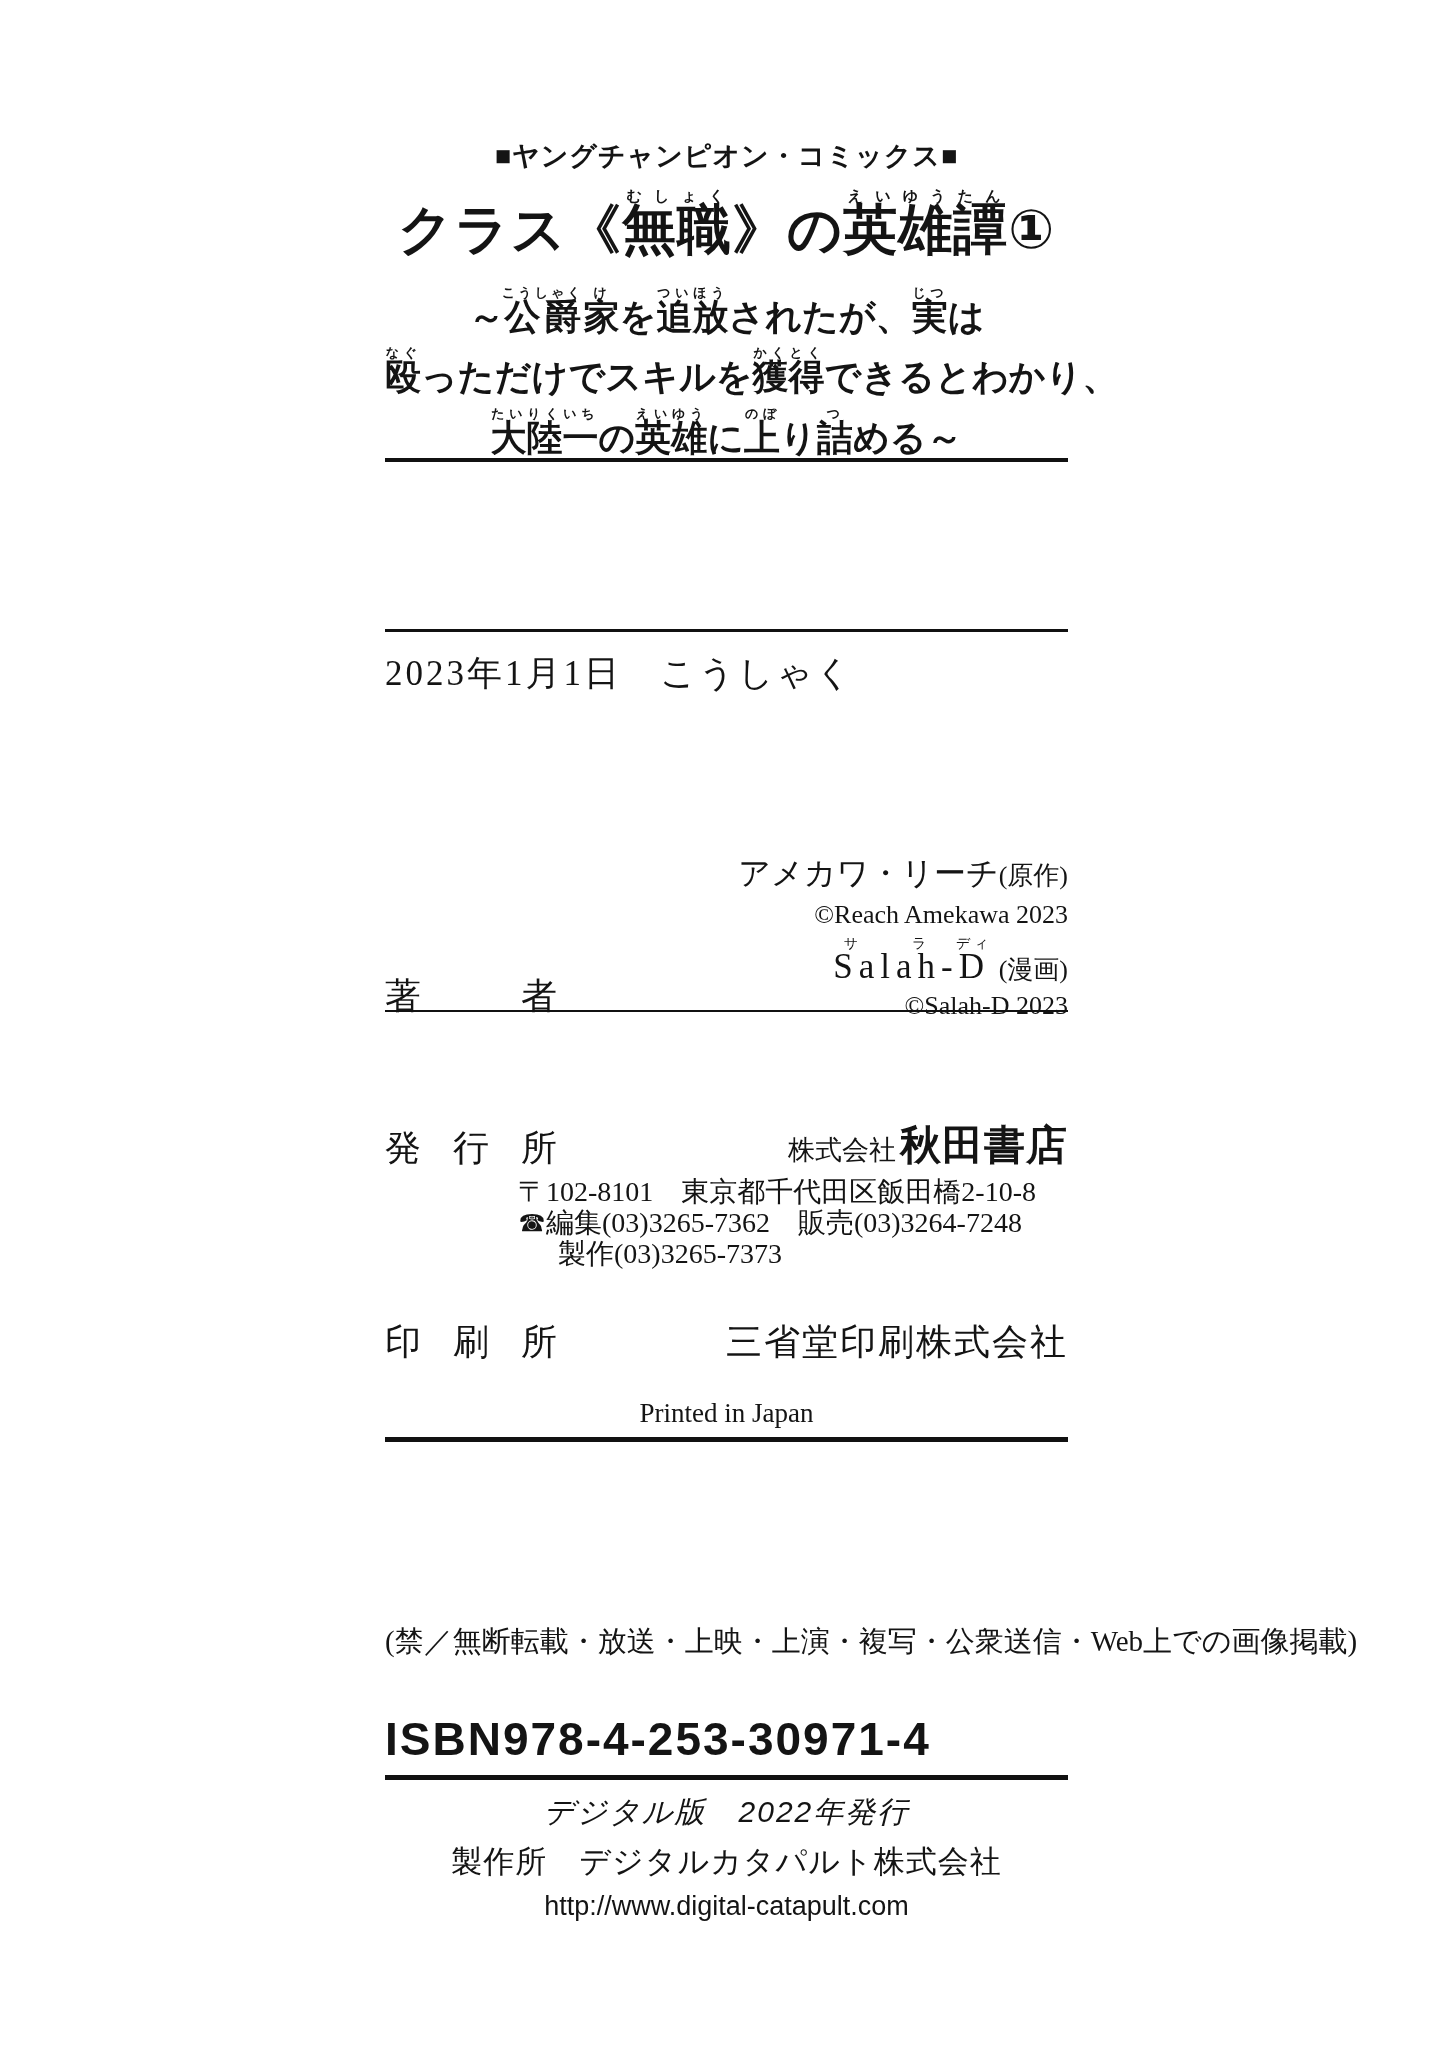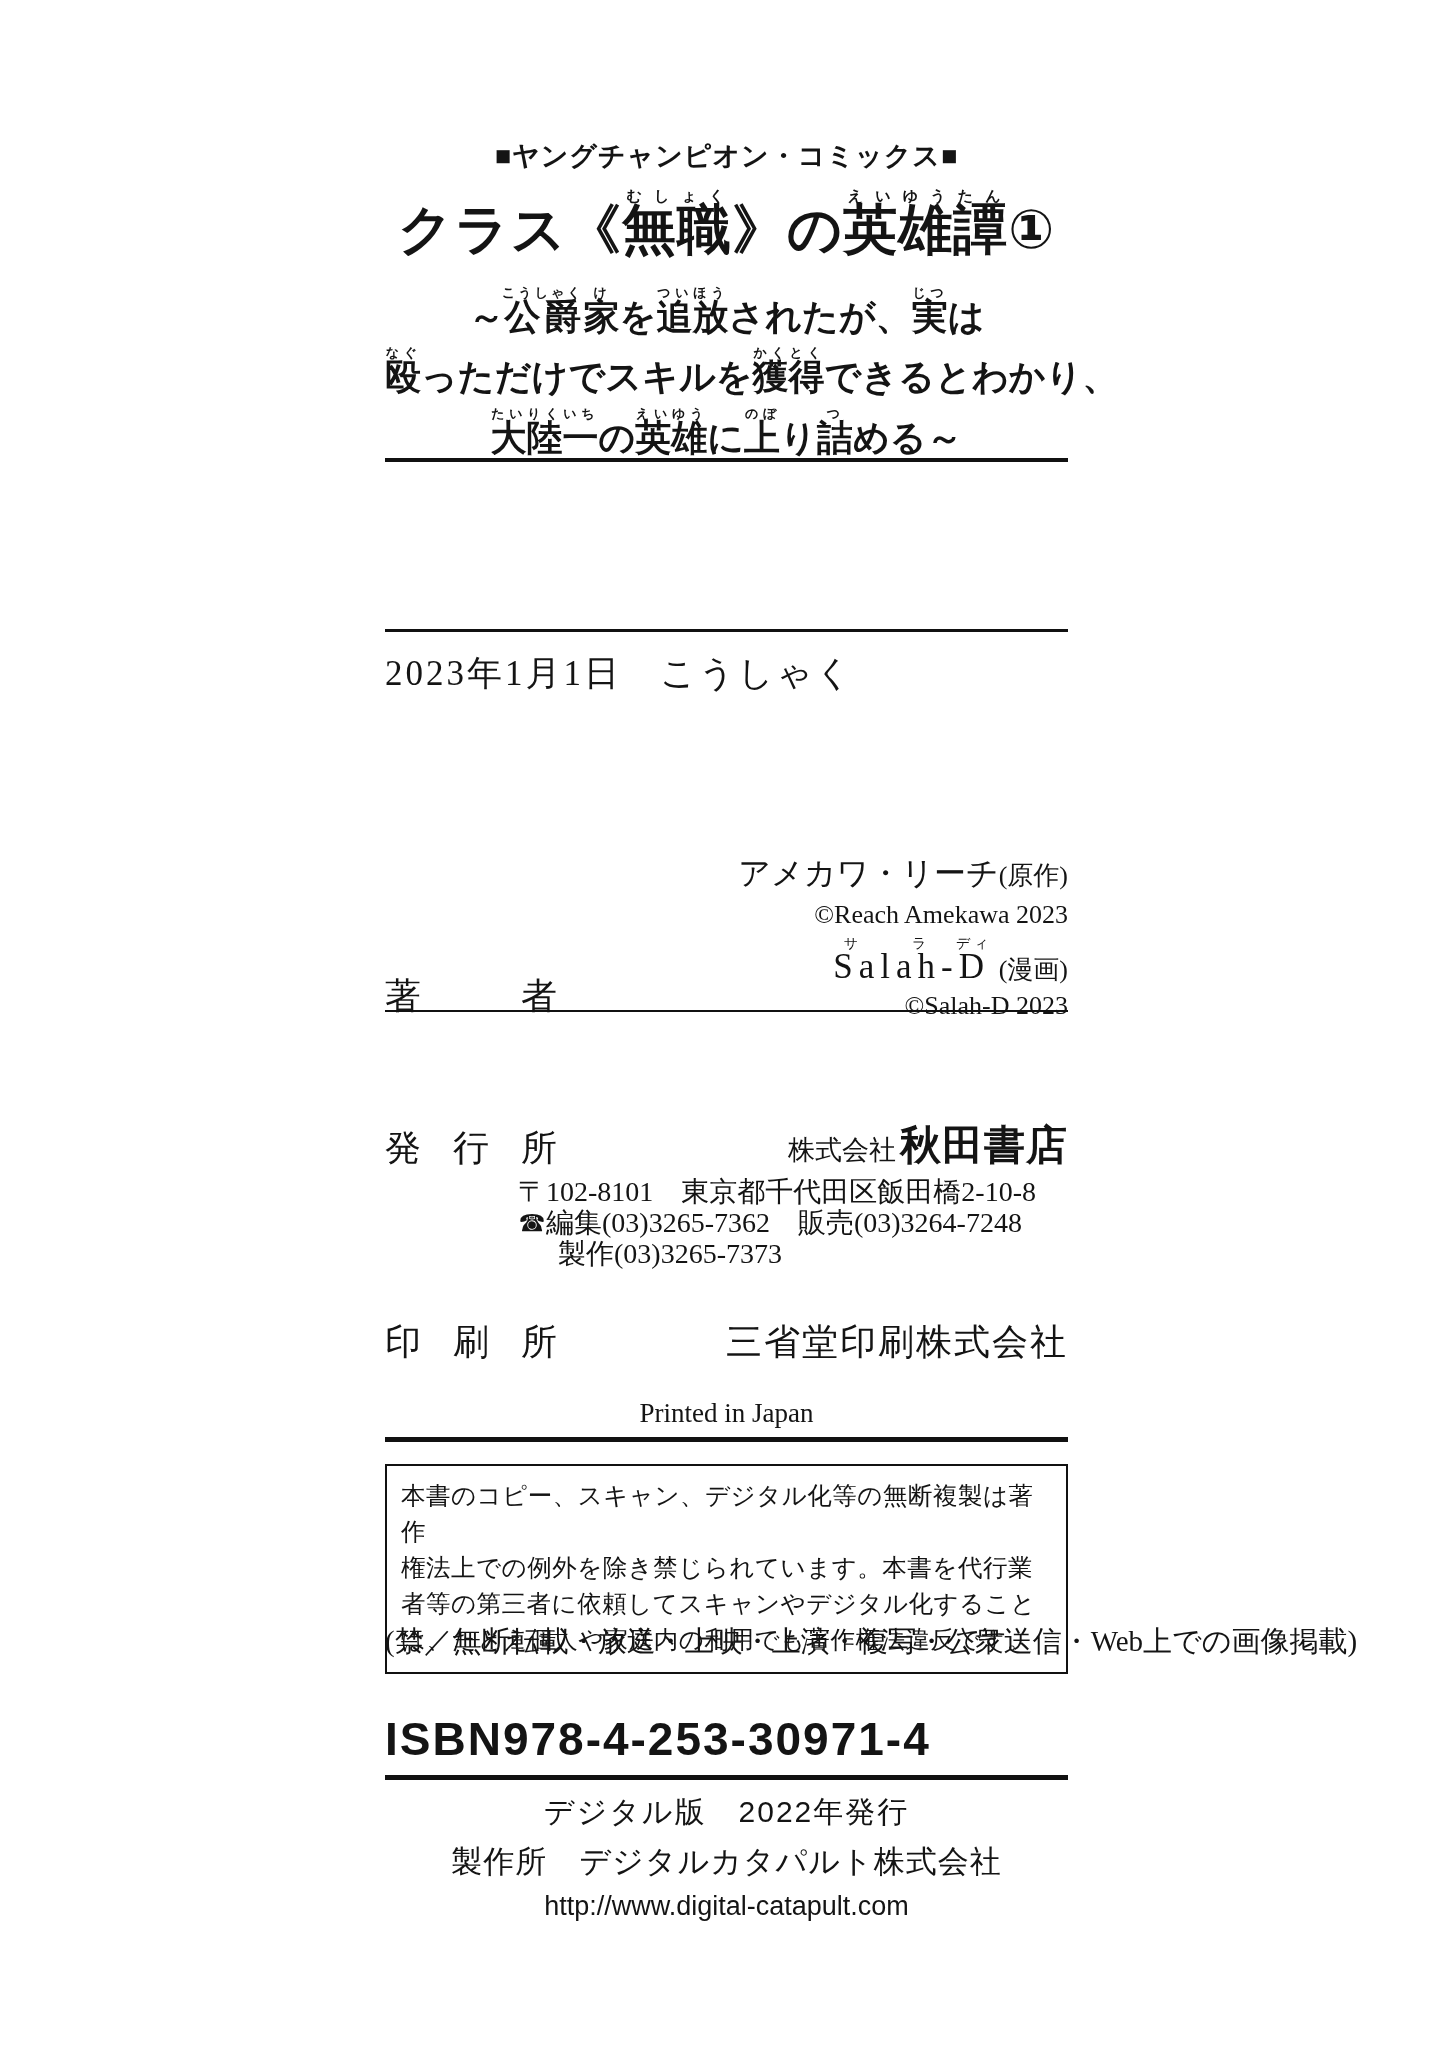--- a/index.html
+++ b/index.html
@@ -105,21 +105,21 @@
     top:1712px;
     font-family:"Liberation Sans","DejaVu Sans",sans-serif;
     font-weight:bold; font-size:46px; letter-spacing:2px;
     white-space:nowrap;
   }
 
   .digital-block {
     top:1792px; text-align:center;
     font-family:"Liberation Sans","DejaVu Sans",sans-serif;
   }
-  .digital-edition { font-size:30px; letter-spacing:2px; }
+  .digital-edition { font-size:30px; letter-spacing:2px;font-style:italic; }
   .digital-production { font-size:31px; letter-spacing:1px; margin-top:8px; }
   .digital-url { font-size:27px; margin-top:8px; }
 </style>
 </head>
 <body>
 
 <div class="page">
 
   <div class="col series-header">■ヤングチャンピオン・コミックス■</div>
 
@@ -165,26 +165,20 @@
 
   <div class="col row printer-row">
     <div class="row-label">印刷所</div>
     <div class="row-value printer-name">三省堂印刷株式会社</div>
   </div>
 
   <div class="col printed-in">Printed in Japan</div>
 
   <div class="rule rule-d"></div>
 
-  <div class="col copyright-box">
-    <div>本書のコピー、スキャン、デジタル化等の無断複製は著作</div>
-    <div>権法上での例外を除き禁じられています。本書を代行業</div>
-    <div>者等の第三者に依頼してスキャンやデジタル化すること</div>
-    <div>は、たとえ個人や家庭内の利用でも著作権法違反です。</div>
-  </div>
 
   <div class="col prohibition-line">(禁／無断転載・放送・上映・上演・複写・公衆送信・Web上での画像掲載)</div>
 
   <div class="col isbn-line">ISBN978-4-253-30971-4</div>
 
   <div class="rule rule-e"></div>
 
   <div class="col digital-block">
     <div class="digital-edition">デジタル版　2022年発行</div>
     <div class="digital-production">製作所　デジタルカタパルト株式会社</div>

